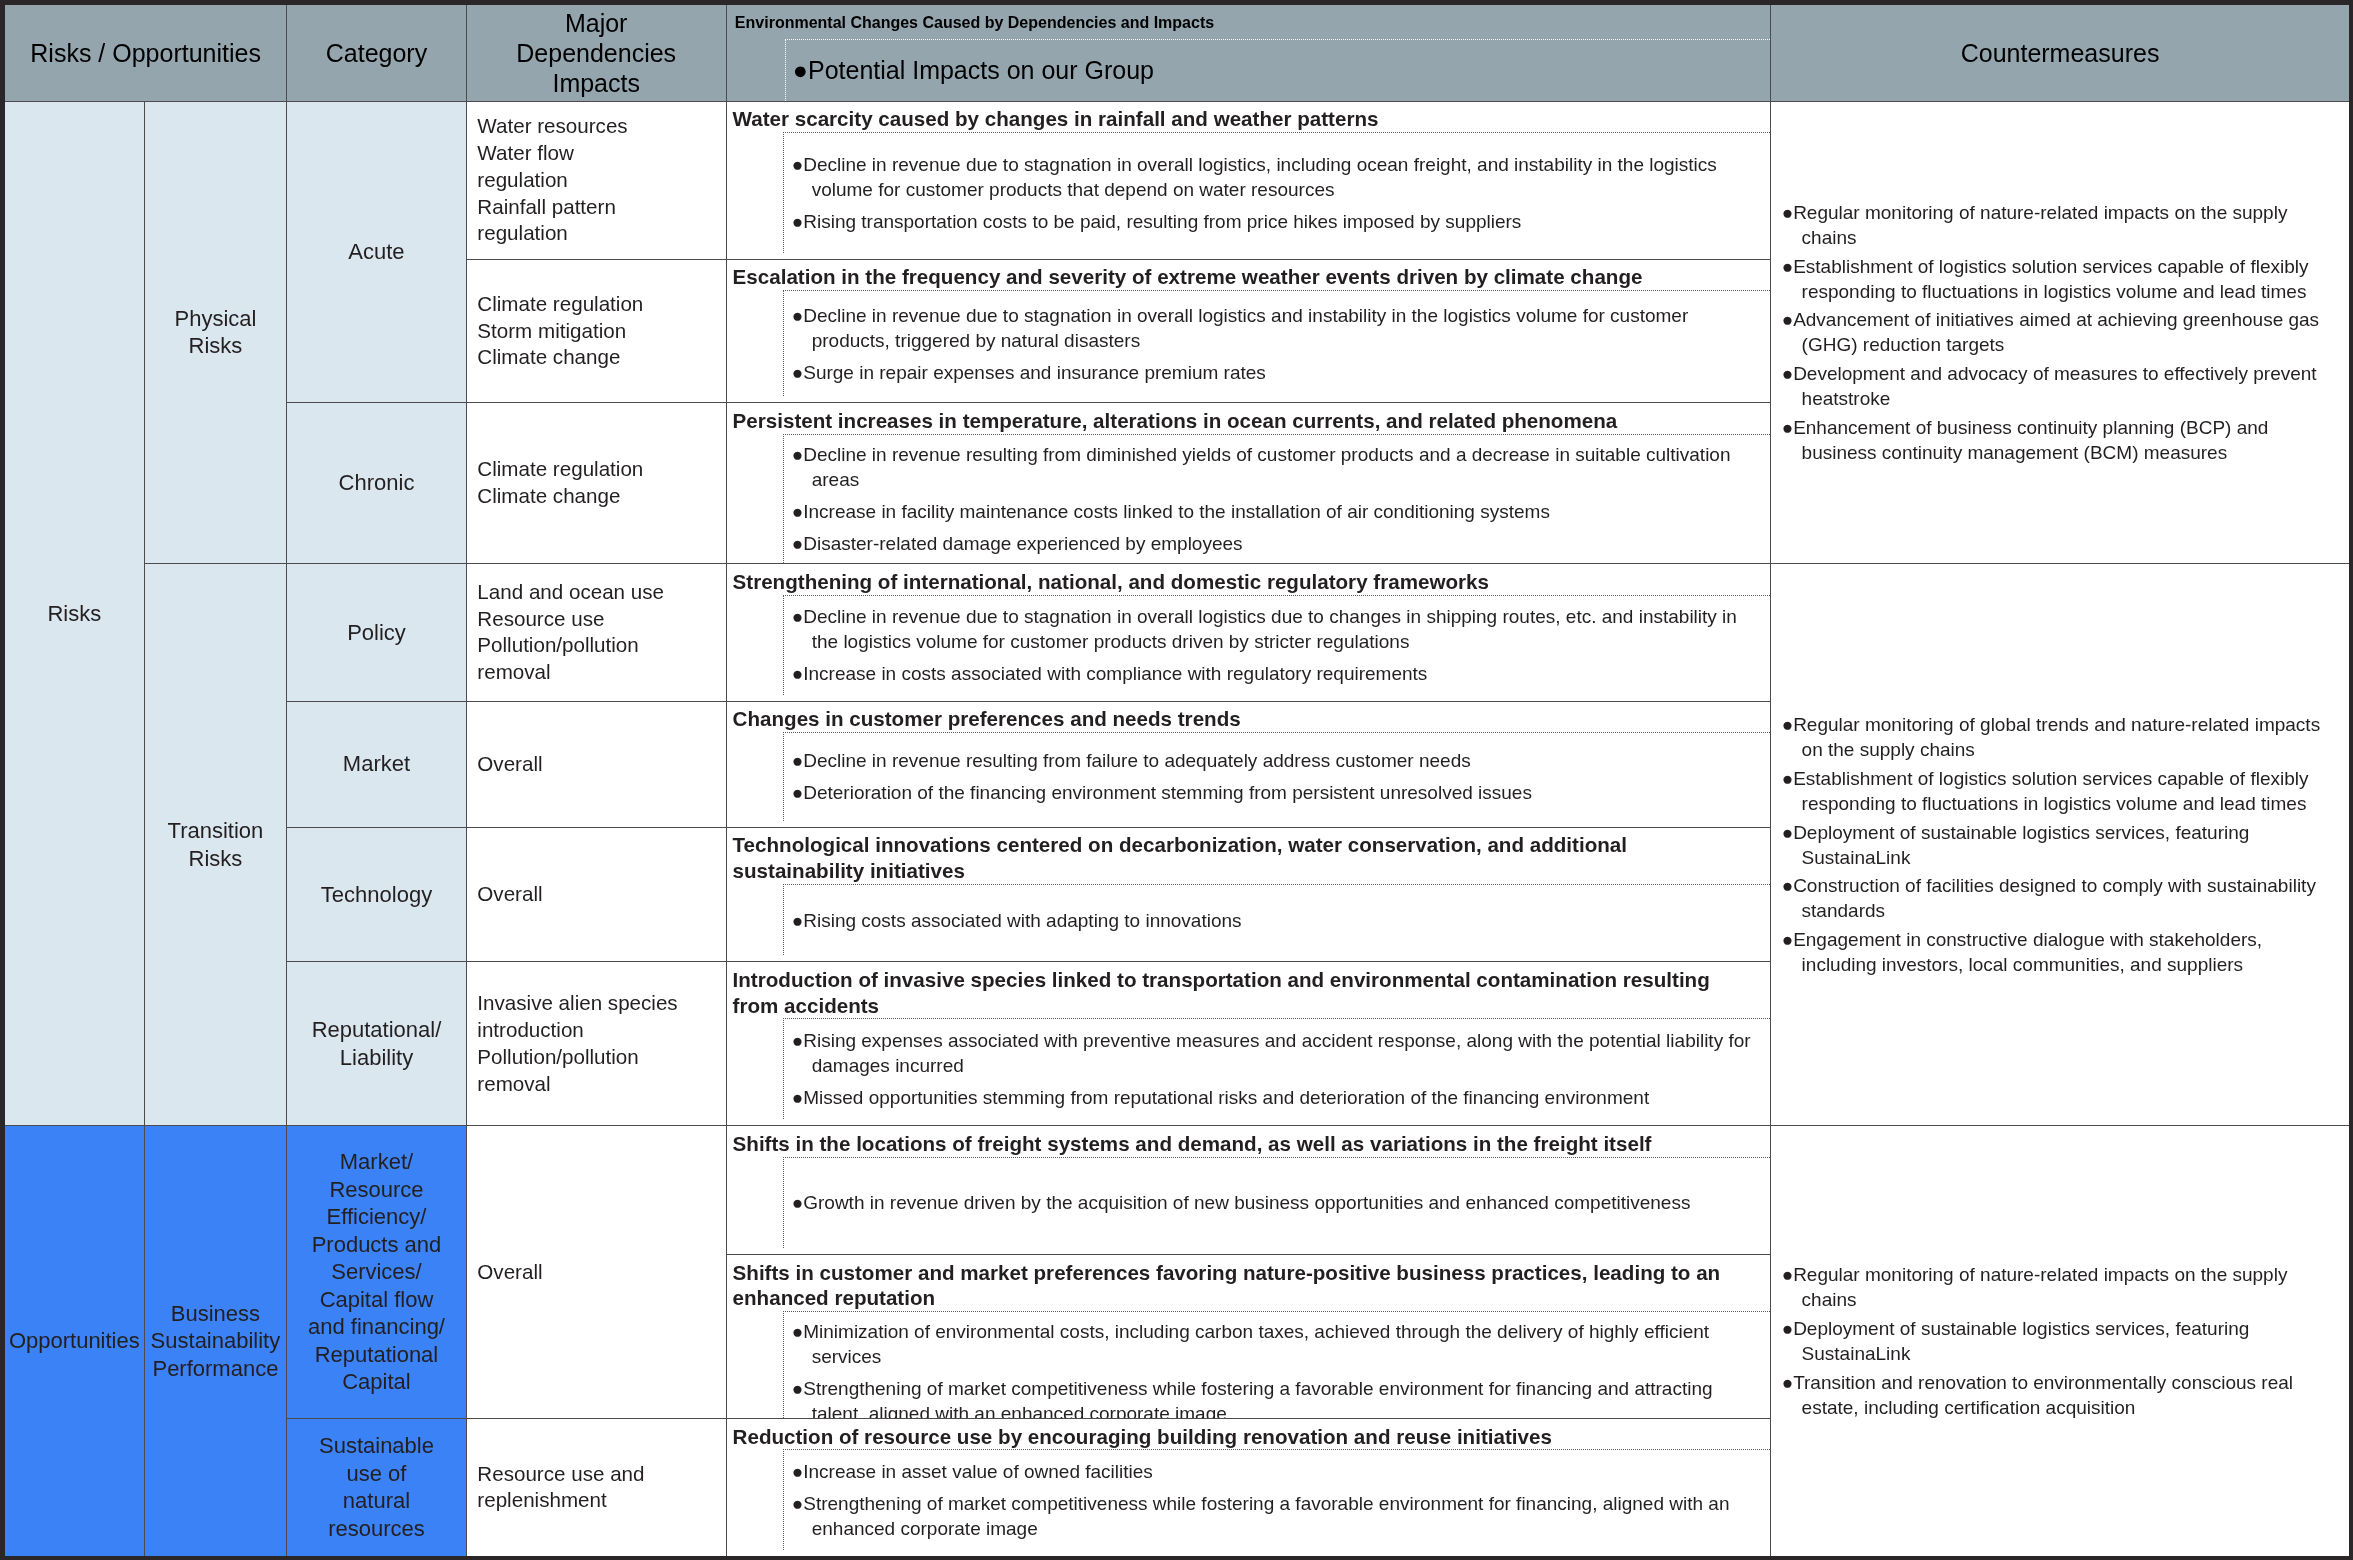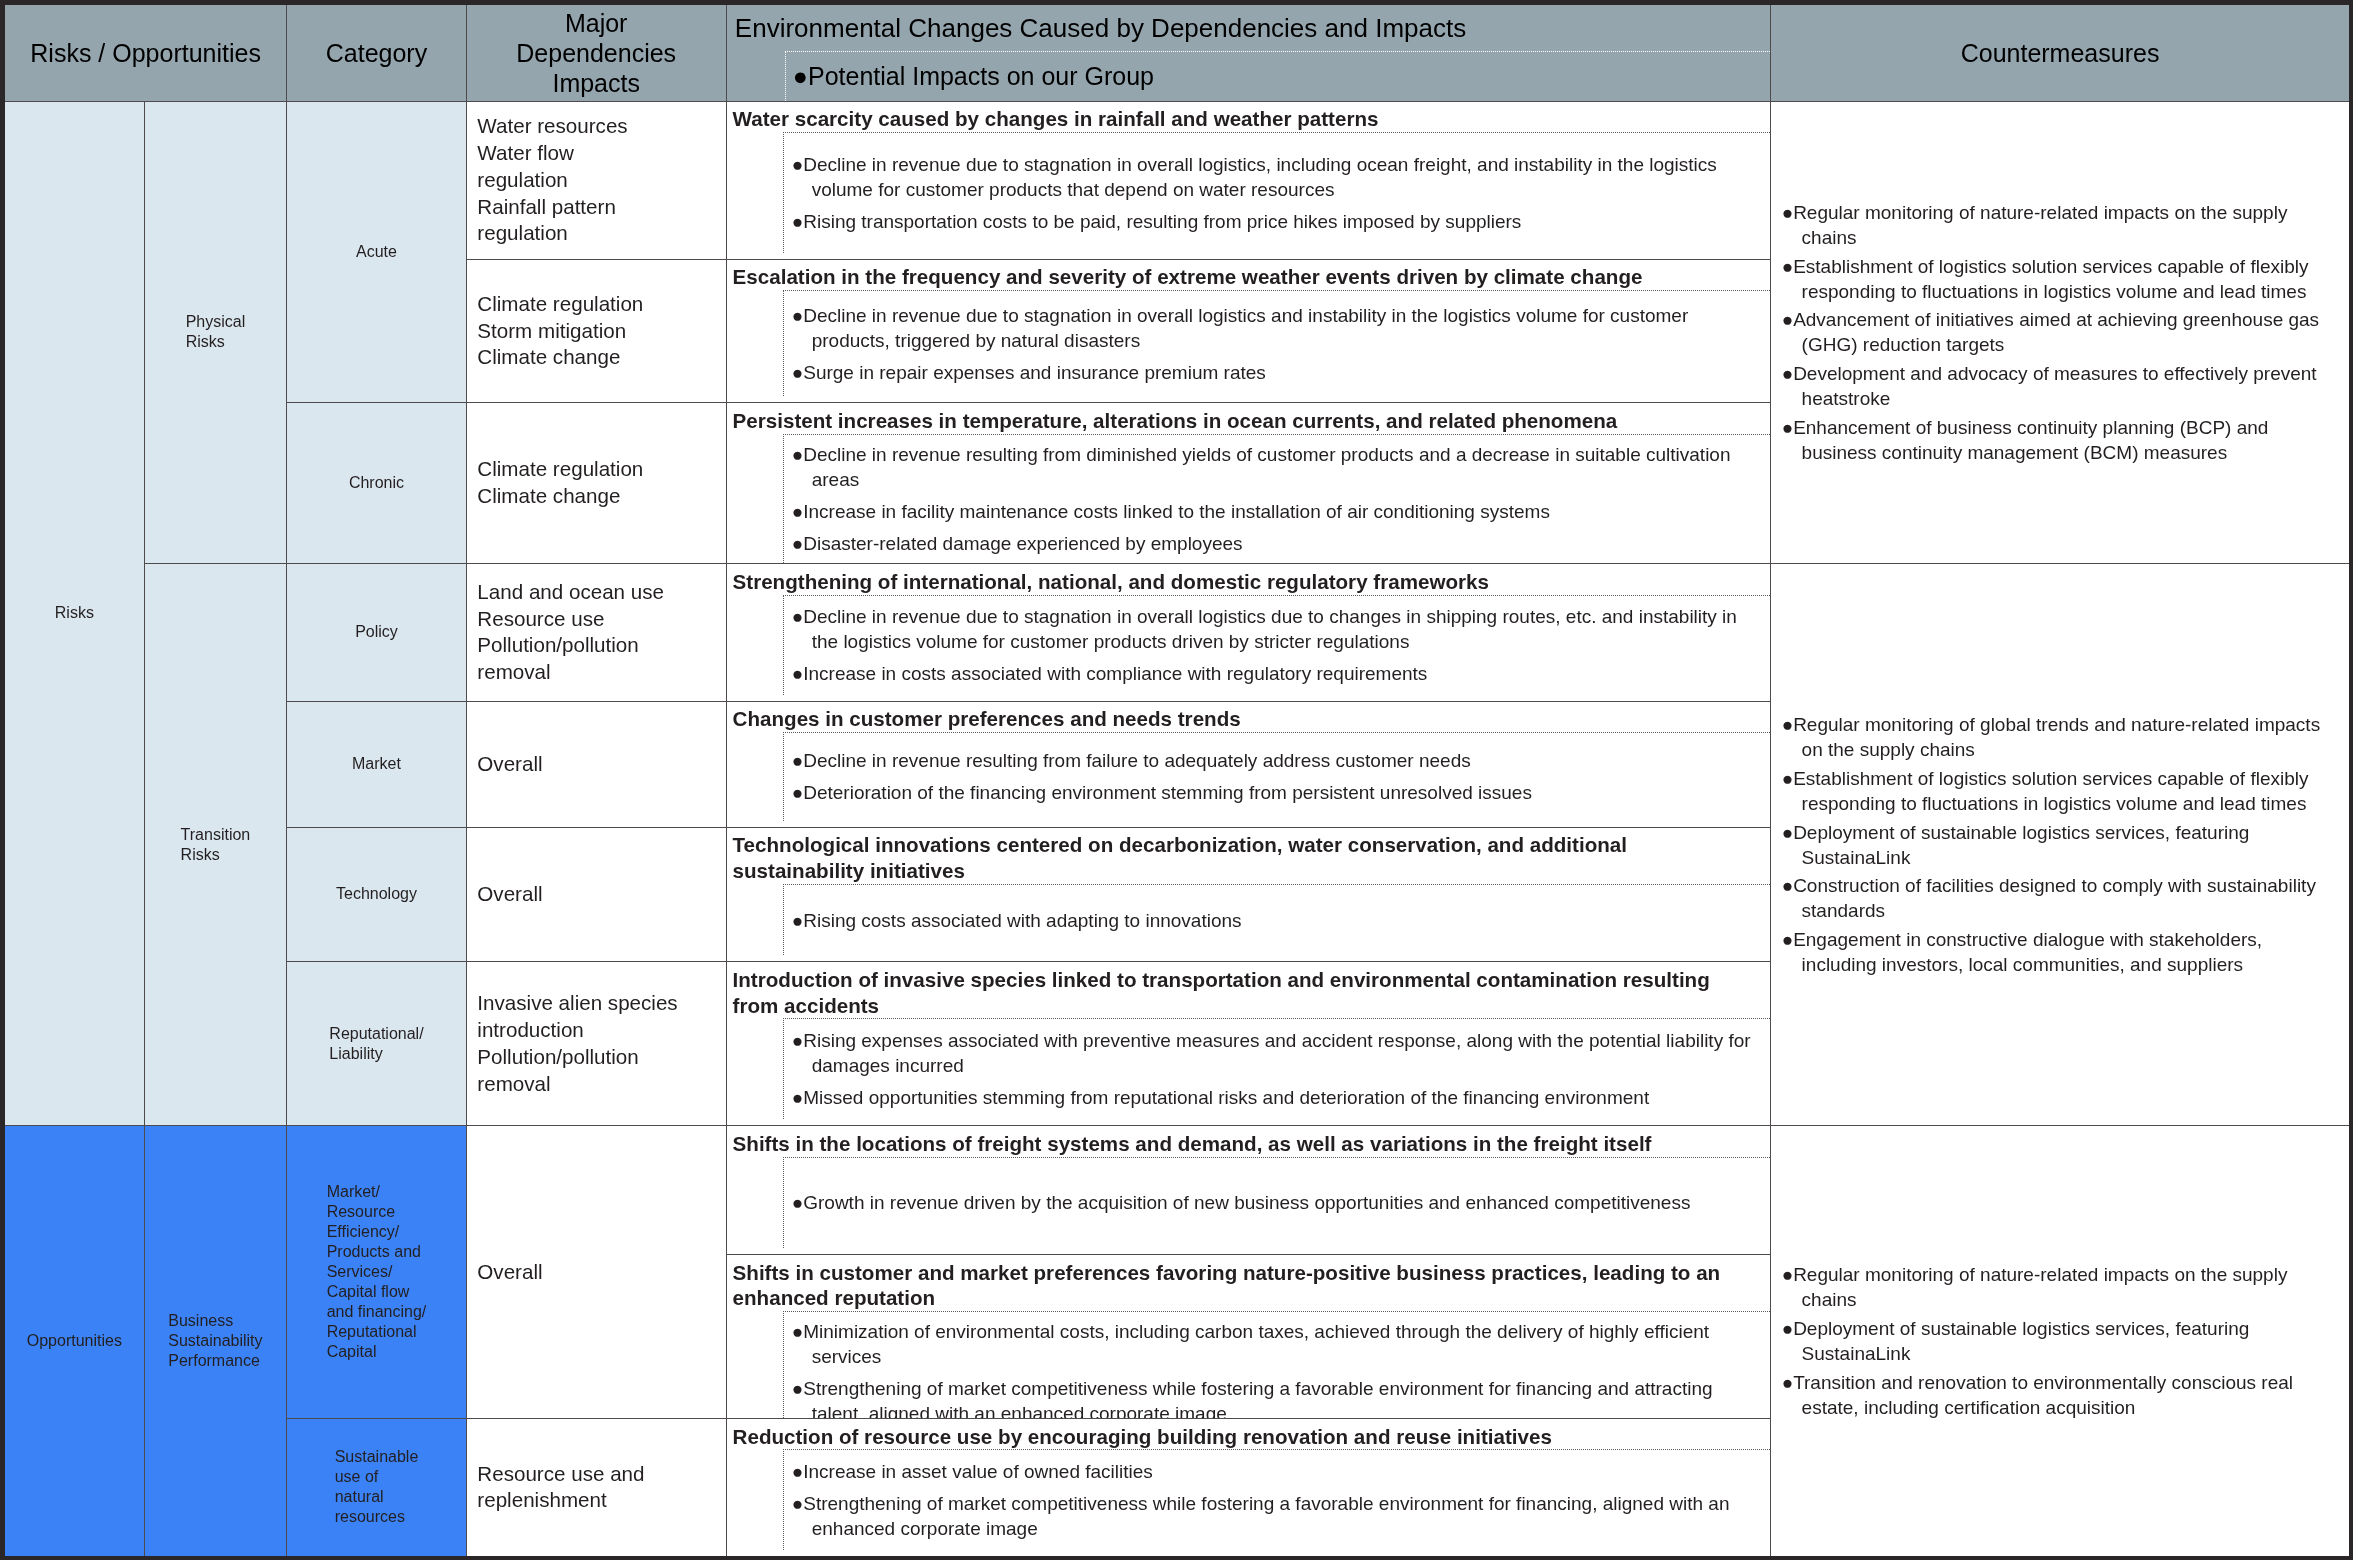--- a/index.html
+++ b/index.html
@@ -12,26 +12,26 @@
     grid-template-rows:165fr 270fr 245fr 275fr 235fr 215fr 230fr 280fr 220fr 280fr 234fr;
     background:#fff;
   }
   .cell{border-right:1.8px solid #4f4b4c;border-bottom:1.8px solid #4f4b4c;box-sizing:border-box;overflow:hidden;}
   .norb{border-right:none;}
   .nobb{border-bottom:none;}
   
   .hd{background:#94a5ae;color:#000000;font-size:25px;line-height:1.2;}
   .hdc{display:flex;align-items:center;justify-content:center;text-align:center;white-space:pre-line;}
   .henv{display:flex;flex-direction:column;padding:8.2px 0 0 8.2px;}
-  .hlabel{font-size:26px;}
+  .hlabel{font-size:16px;font-weight:bold;}
   .hpbox{flex:1;margin-left:50px;margin-top:7px;border-top:1.8px dotted #fff;border-left:1.8px dotted #fff;
          display:flex;align-items:center;padding-left:7px;font-size:25px;}
   
-  .lab{display:flex;align-items:center;justify-content:center;
-       font-size:16px;line-height:1.25;white-space:pre-line;}
+  .lab{display:flex;align-items:center;justify-content:center;text-align:center;
+       font-size:22px;line-height:1.25;white-space:pre-line;}
   .risk-bg{background:#dbe7ef;}
   .opp-bg{background:#3b82f6;}
   
   .dep{display:flex;align-items:center;background:#fff;font-size:20.6px;line-height:1.3;
        padding:5.9px 4.7px 5.9px 10.6px;white-space:pre-line;text-align:left;}
   
   .env{display:flex;flex-direction:column;background:#fff;padding:4.7px 0 0 5.9px;}
   .envh{font-weight:700;font-size:20.6px;line-height:1.25;padding-right:10.6px;}
   .pbox{flex:1;margin-left:50px;margin-bottom:5.9px;border-top:1.8px dotted #5a5a5a;border-left:1.8px dotted #5a5a5a;
         display:flex;flex-direction:column;justify-content:center;padding:3.5px 15.3px 3.5px 8.2px;}

